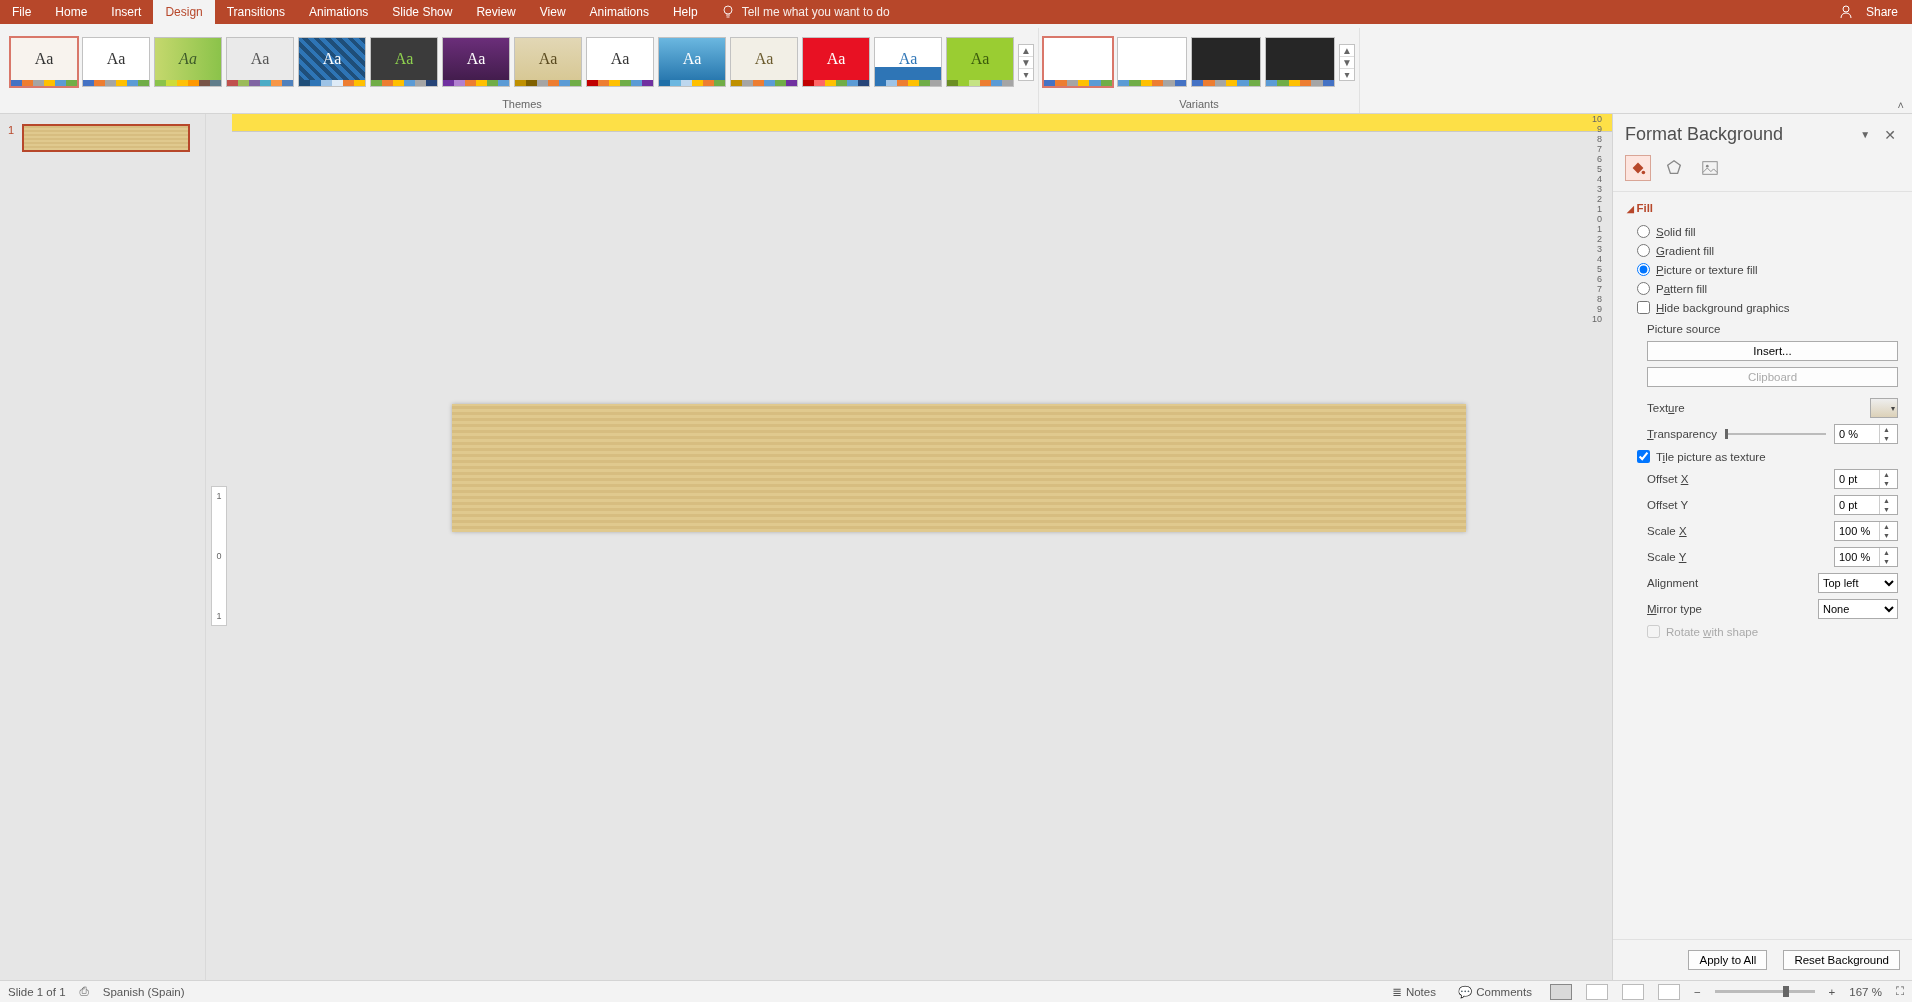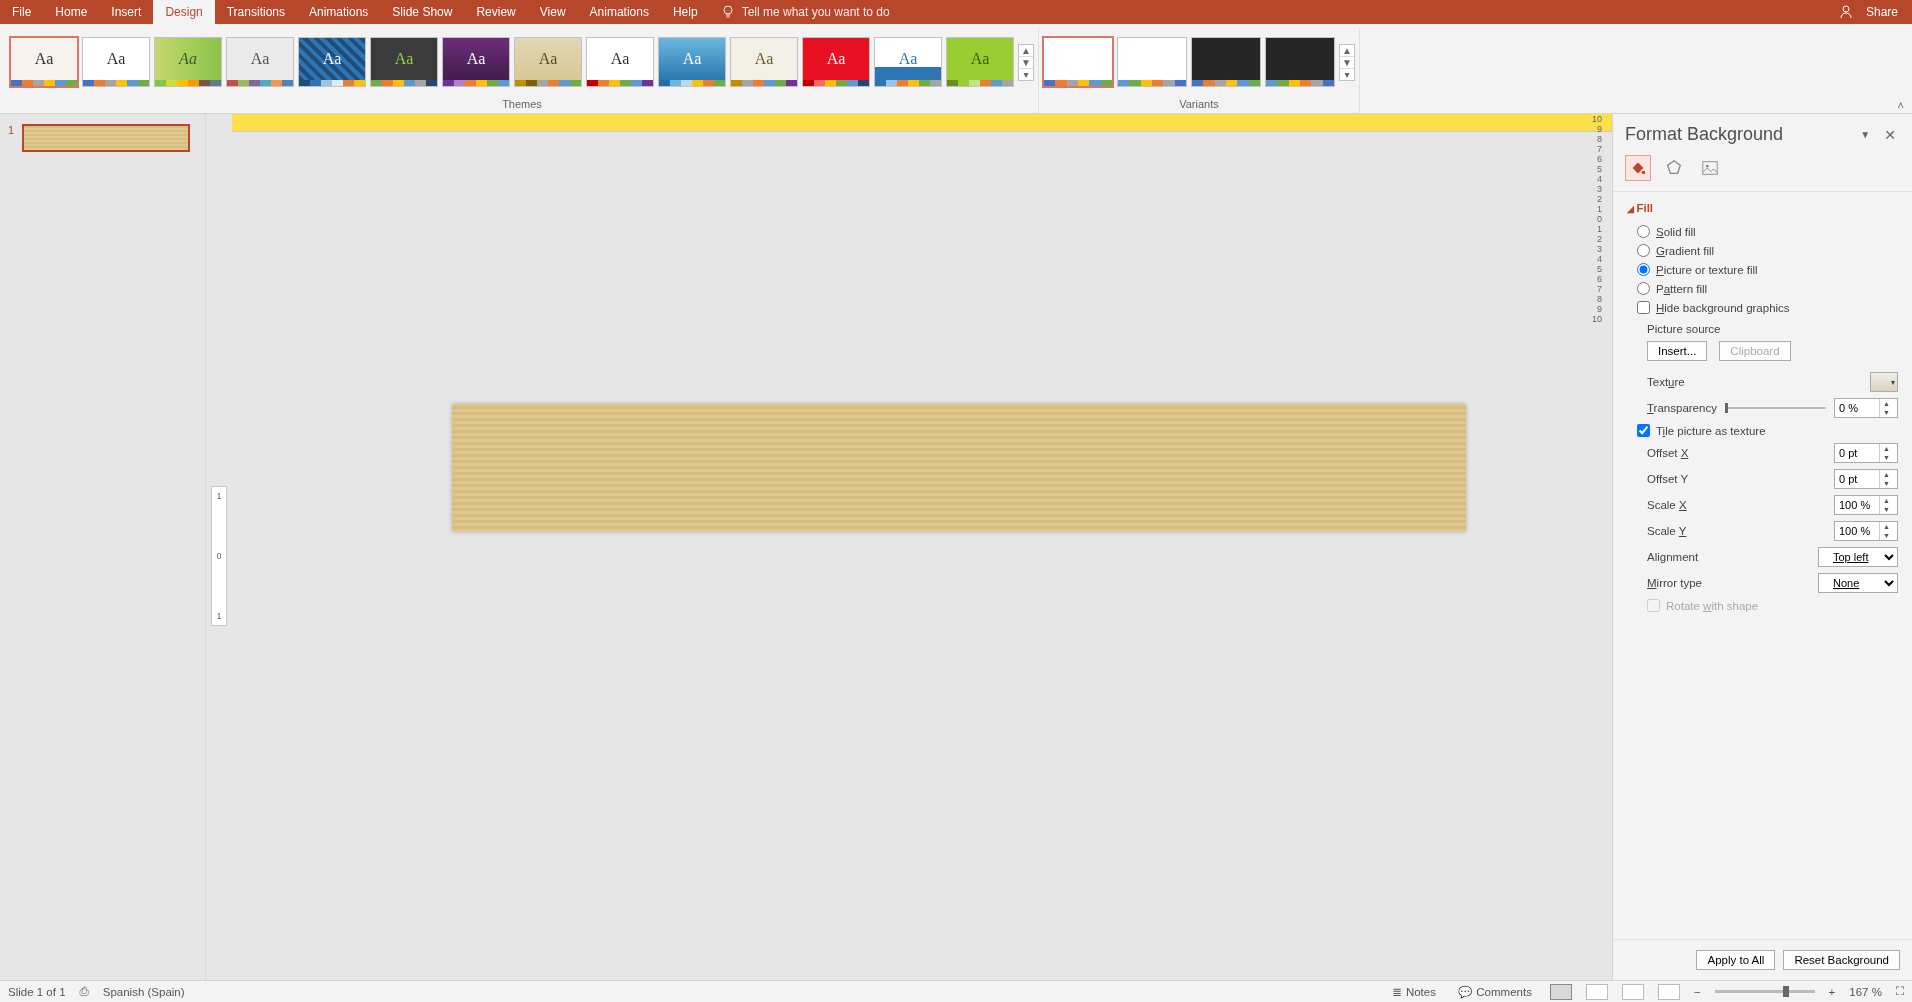--- a/index.html
+++ b/index.html
@@ -67,33 +67,33 @@
 .section-h::before { content: "◢ "; font-size: 9px; }
 .opt-row { display: flex; align-items: center; gap: 6px; padding: 3px 0 3px 10px; }
 .opt-row input[type=radio], .opt-row input[type=checkbox] { margin: 0; }
 .opt-row label u { text-decoration: underline; }
 .kv-row { display: flex; align-items: center; padding: 3px 0 3px 20px; gap:6px;}
 .kv-row .k { flex: 1; }
 .spin { display: flex; align-items: center; border: 1px solid #ababab; background: #fff; height: 20px; width: 64px; }
 .spin input { border: none; width: 44px; font-size: 11px; padding: 0 4px; outline: none; background:transparent;}
 .spin .arrows { width: 14px; display: flex; flex-direction: column; border-left: 1px solid #ccc; }
 .spin .arrows span { font-size: 7px; text-align: center; cursor: pointer; line-height: 9px; color:#555;}
-select.combo { border: 1px solid #ababab; background: #fff; height: 20px; width: 80px; font-size: 11px; padding: 0 10px; text-decoration: underline; }
+select.combo { border: 1px solid #ababab; background: #fff; height: 20px; width: 80px; font-size: 11px; padding: 0 0; }
 .btn-small { border: 1px solid #ababab; background: #fdfdfd; padding: 3px 10px; font-size: 11.5px; cursor: pointer; }
 .btn-small.disabled { color: #aaa; cursor: default; }
-.picture-src { display:flex; gap:12px; padding:4px 0 8px 20px; }
+.picture-src { display:flex; gap:6px; padding:4px 0 8px 20px;flex-direction:column; }
 .tex-row { display:flex; align-items:center; justify-content:space-between; padding:3px 0 3px 20px;}
 .tex-btn { width:28px; height:20px; border:1px solid #ababab; background:linear-gradient(#eee,#dcd1b8); display:flex;}
 .tex-btn::after{content:"▾"; font-size:8px; margin:auto 2px auto auto;}
 .trans-row { display:flex; align-items:center; gap:8px; padding:3px 0 3px 20px;}
 .trans-slider { flex:1; height:2px; background:#bbb; position:relative;}
 .trans-slider::before{content:""; position:absolute; left:0; top:-4px; width:3px; height:10px; background:#666;}
 .subhead { padding: 6px 0 2px 20px; color:#444; }
 .disabled-text { color:#aaa; }
-.fp-footer { display: flex; gap: 8px; justify-content: flex-end; padding: 10px 12px; border-top: 1px solid #e1e1e1; }
+.fp-footer { display: flex; gap: 16px; justify-content: flex-end; padding: 10px 12px; border-top: 1px solid #e1e1e1; }
 
 
 .status-bar { height: 22px; background: #f3f3f3; border-top: 1px solid #d4d4d4; display: flex; align-items: center; font-size: 11.5px; color: #555; padding: 0 8px; gap: 14px; }
 .status-bar .spacer { flex: 1; }
 .sb-btn { display: flex; align-items: center; gap: 4px; cursor: pointer; padding: 0 4px; }
 .view-btn { width: 22px; height: 16px; border: 1px solid #bbb; background: #fff; cursor: pointer; }
 .view-btn.active { background: #d9d9d9; border-color:#888;}
 .zoom-slider { width: 100px; height: 3px; background: #bbb; position: relative; }
 .zoom-slider .thumb { position: absolute; top: -4px; left: 68%; width: 6px; height: 11px; background: #666; }
 

